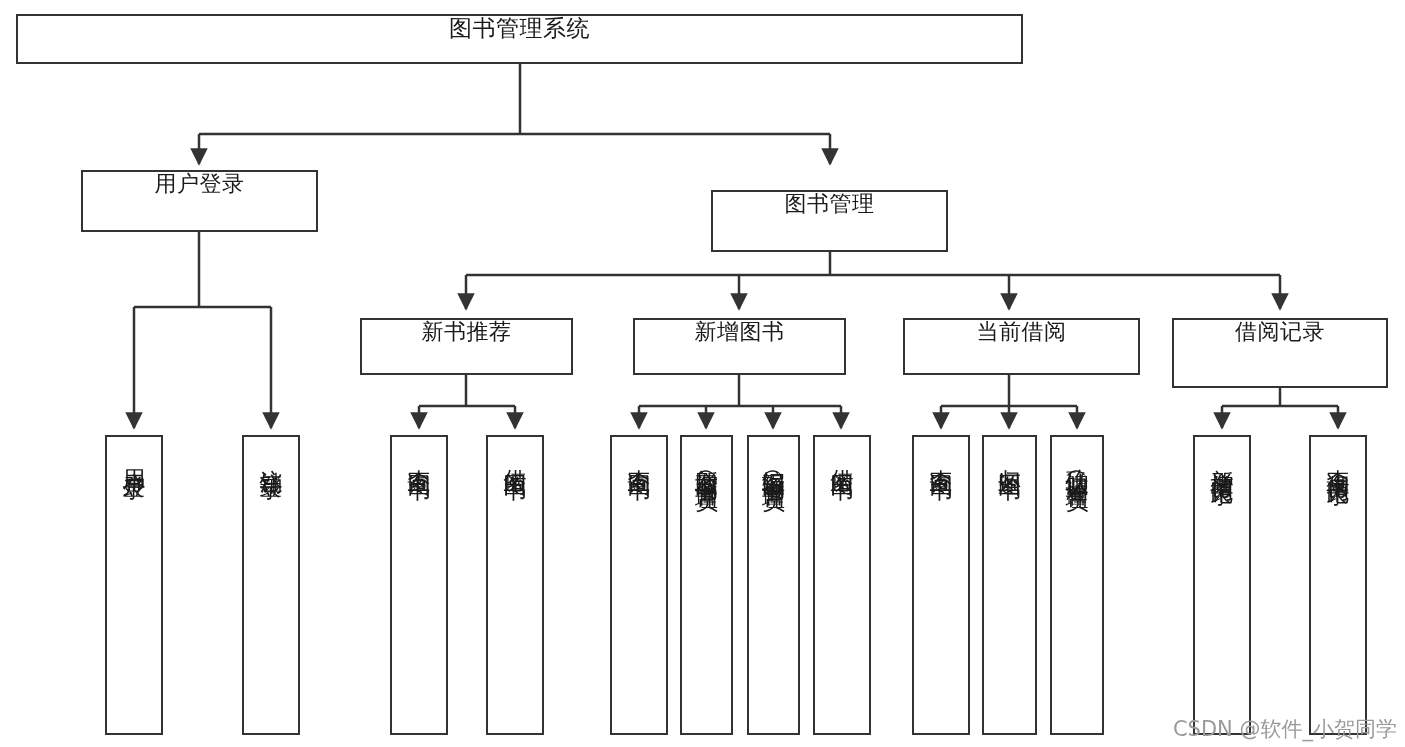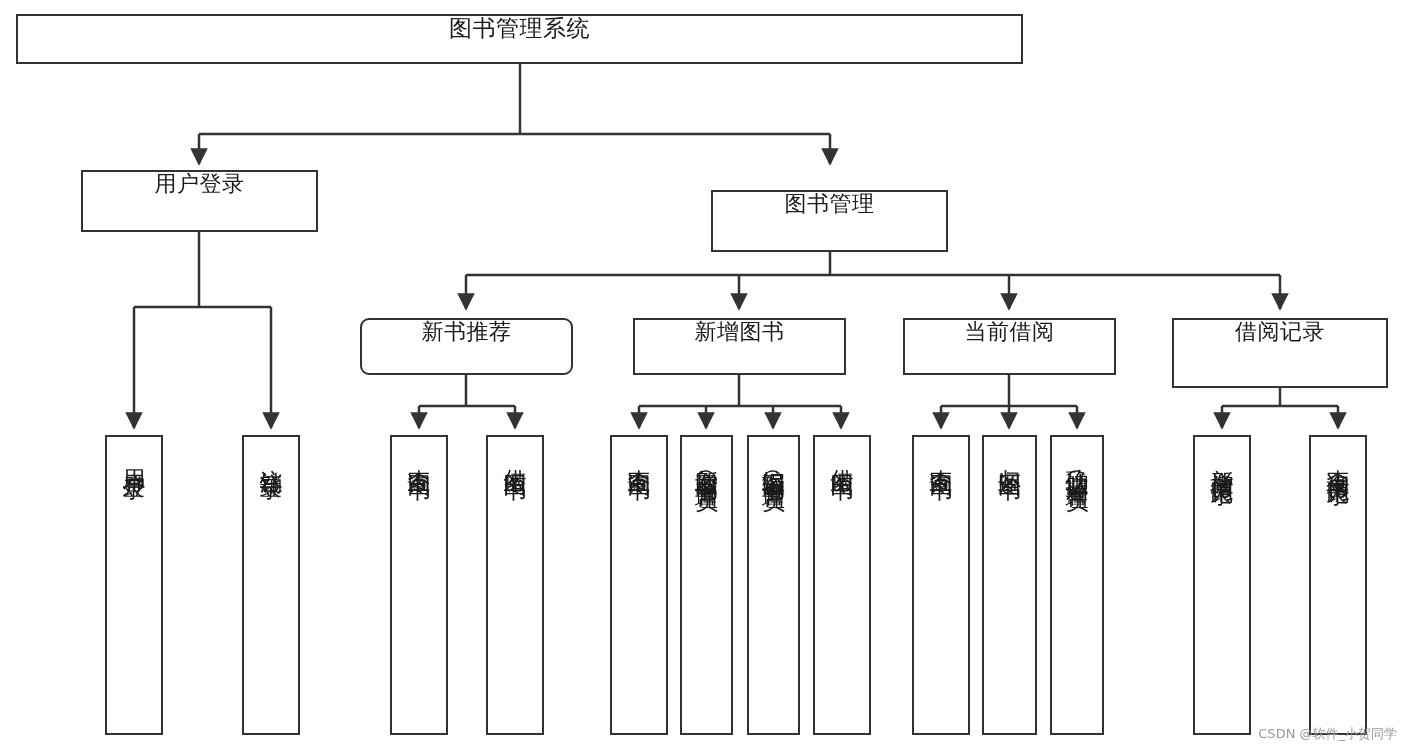--- a/index.html
+++ b/index.html
@@ -57,21 +57,21 @@
     writing-mode: vertical-rl;
     text-orientation: upright;
     font-size: 23px;
     line-height: 1.18;
     letter-spacing: 3px;
   }
   #watermark {
     position: absolute;
     right: 8px;
     bottom: 4px;
-    font-size: 13px;
+    font-size: 21px;
     color: #9a9a9a;
     z-index: 5;
     white-space: nowrap;
     font-family: "DejaVu Sans", "Liberation Sans", sans-serif;
   }
 </style>
 </head>
 <body>
 
 <div id="diagram-root">
@@ -133,29 +133,29 @@
   </div>
 
   <div class="node horizontal" style="left:81px; top:170px; width:237px; height:62px;">
     <span class="node-label">用户登录</span>
   </div>
 
   <div class="node horizontal" style="left:711px; top:170px; width:237px; height:62px;margin-top:20px;">
     <span class="node-label">图书管理</span>
   </div>
 
-  <div class="node horizontal" style="left:360px; top:318px; width:213px; height:57px;border-radius:9px;">
+  <div class="node horizontal" style="left:360px; top:318px; width:213px; height:57px;">
     <span class="node-label">新书推荐</span>
   </div>
 
   <div class="node horizontal" style="left:633px; top:318px; width:213px; height:57px;">
     <span class="node-label">新增图书</span>
   </div>
 
-  <div class="node horizontal" style="left:903px; top:318px; width:213px; height:57px;">
+  <div class="node horizontal" style="left:903px; top:318px; width:237px; height:57px;">
     <span class="node-label">当前借阅</span>
   </div>
 
   <div class="node horizontal" style="left:1172px; top:318px; width:216px; height:70px;">
     <span class="node-label">借阅记录</span>
   </div>
 
   <div class="node vertical" style="left:105px; top:435px; width:58px; height:300px;">
     <span class="node-label">用户登录</span>
   </div>

